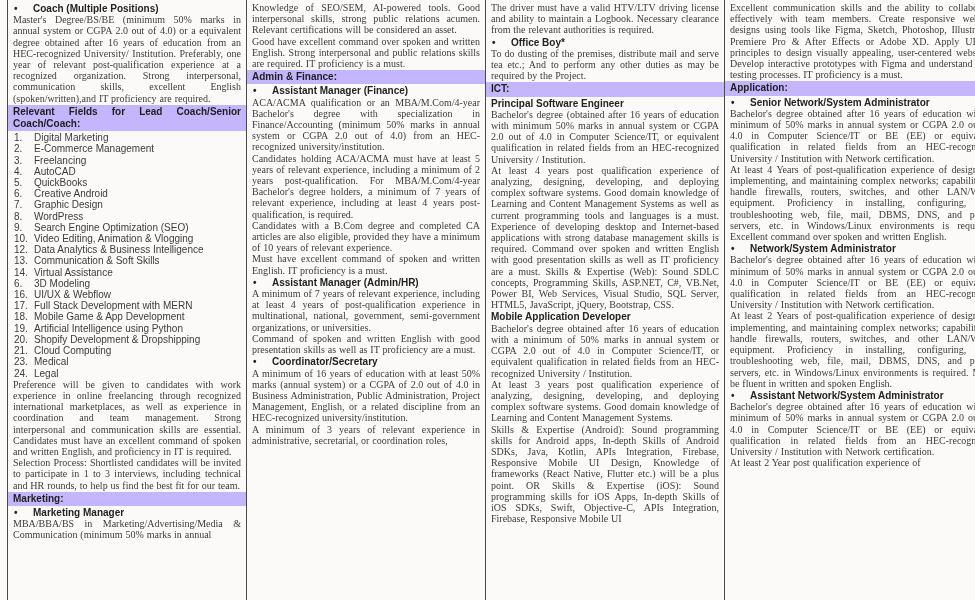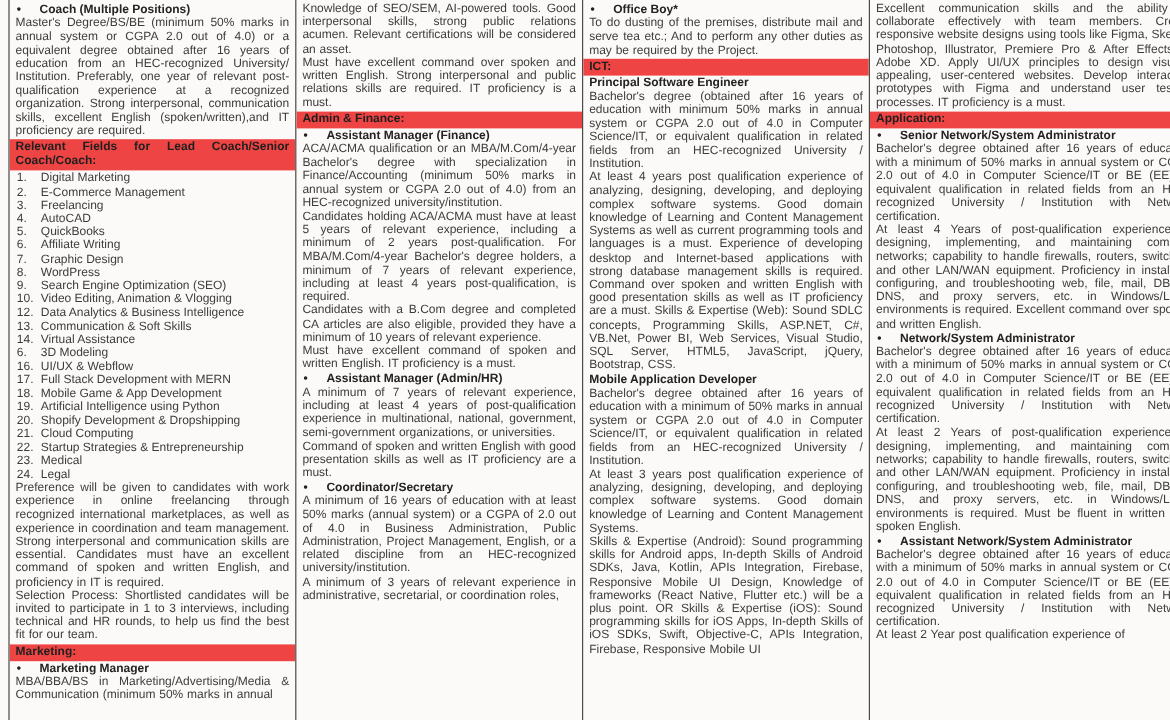--- a/index.html
+++ b/index.html
@@ -25,23 +25,24 @@
     padding: 2px 5px 0 5px;
     overflow: hidden;
     font-size: 10px;
     line-height: 11.2px;
   }
   .col:last-child { border-right: 1.5px solid #4a4a48; width: 275px; }
   .para {
     margin: 0;
     text-align: justify;
     word-spacing: 0.4px;
+    font-family: Liberation Serif, serif;
   }
   .section-heading {
-    background: #ef4444;
+    background: #c4b5fd;
     color: #1f1f1f;
     font-weight: bold;
     margin: 1px -5px 1px -5px;
     padding: 1px 5px 1px 5px;
     line-height: 12.2px;
     text-align: justify;
   }
   .job-title {
     font-weight: bold;
     color: #232323;
@@ -94,21 +95,21 @@
         <li>
           <span class="num">4.</span>
           <span class="itxt">AutoCAD</span>
         </li>
         <li>
           <span class="num">5.</span>
           <span class="itxt">QuickBooks</span>
         </li>
         <li>
           <span class="num">6.</span>
-          <span class="itxt">Affiliate Writing</span>
+          <span class="itxt">Creative Android</span>
         </li>
         <li>
           <span class="num">7.</span>
           <span class="itxt">Graphic Design</span>
         </li>
         <li>
           <span class="num">8.</span>
           <span class="itxt">WordPress</span>
         </li>
         <li>
@@ -151,24 +152,20 @@
           <span class="num">19.</span>
           <span class="itxt">Artificial Intelligence using Python</span>
         </li>
         <li>
           <span class="num">20.</span>
           <span class="itxt">Shopify Development &amp; Dropshipping</span>
         </li>
         <li>
           <span class="num">21.</span>
           <span class="itxt">Cloud Computing</span>
-        </li>
-        <li>
-          <span class="num">22.</span>
-          <span class="itxt">Startup Strategies &amp; Entrepreneurship</span>
         </li>
         <li>
           <span class="num">23.</span>
           <span class="itxt">Medical</span>
         </li>
         <li>
           <span class="num">24.</span>
           <span class="itxt">Legal</span>
         </li>
       </ol>
@@ -176,21 +173,21 @@
       <p class="para">Selection Process: Shortlisted candidates will be invited to participate in 1 to 3 interviews, including technical and HR rounds, to help us find the best fit for our team.</p>
       <div class="section-heading">Marketing:</div>
       <div class="job-title">
         <span class="dot">•</span>
         <span>Marketing Manager</span>
       </div>
       <p class="para">MBA/BBA/BS in Marketing/Advertising/Media &amp; Communication (minimum 50% marks in annual</p>
     </div>
     <div class="col">
       <p class="para">Knowledge of SEO/SEM, AI-powered tools. Good interpersonal skills, strong public relations acumen. Relevant certifications will be considered an asset.</p>
-      <p class="para">Must have excellent command over spoken and written English. Strong interpersonal and public relations skills are required. IT proficiency is a must.</p>
+      <p class="para">Good have excellent command over spoken and written English. Strong interpersonal and public relations skills are required. IT proficiency is a must.</p>
       <div class="section-heading">Admin &amp; Finance:</div>
       <div class="job-title">
         <span class="dot">•</span>
         <span>Assistant Manager (Finance)</span>
       </div>
       <p class="para">ACA/ACMA qualification or an MBA/M.Com/4-year Bachelor's degree with specialization in Finance/Accounting (minimum 50% marks in annual system or CGPA 2.0 out of 4.0) from an HEC-recognized university/institution.</p>
       <p class="para">Candidates holding ACA/ACMA must have at least 5 years of relevant experience, including a minimum of 2 years post-qualification. For MBA/M.Com/4-year Bachelor's degree holders, a minimum of 7 years of relevant experience, including at least 4 years post-qualification, is required.</p>
       <p class="para">Candidates with a B.Com degree and completed CA articles are also eligible, provided they have a minimum of 10 years of relevant experience.</p>
       <p class="para">Must have excellent command of spoken and written English. IT proficiency is a must.</p>
       <div class="job-title">
@@ -200,20 +197,21 @@
       <p class="para">A minimum of 7 years of relevant experience, including at least 4 years of post-qualification experience in multinational, national, government, semi-government organizations, or universities.</p>
       <p class="para">Command of spoken and written English with good presentation skills as well as IT proficiency are a must.</p>
       <div class="job-title">
         <span class="dot">•</span>
         <span>Coordinator/Secretary</span>
       </div>
       <p class="para">A minimum of 16 years of education with at least 50% marks (annual system) or a CGPA of 2.0 out of 4.0 in Business Administration, Public Administration, Project Management, English, or a related discipline from an HEC-recognized university/institution.</p>
       <p class="para">A minimum of 3 years of relevant experience in administrative, secretarial, or coordination roles,</p>
     </div>
     <div class="col">
+      <p class="para">The driver must have a valid HTV/LTV driving license and ability to maintain a Logbook. Necessary clearance from the relevant authorities is required.</p>
       <div class="job-title">
         <span class="dot">•</span>
         <span>Office Boy*</span>
       </div>
       <p class="para">To do dusting of the premises, distribute mail and serve tea etc.; And to perform any other duties as may be required by the Project.</p>
       <div class="section-heading">ICT:</div>
       <div class="job-title">
         <span>Principal Software Engineer</span>
       </div>
       <p class="para">Bachelor's degree (obtained after 16 years of education with minimum 50% marks in annual system or CGPA 2.0 out of 4.0 in Computer Science/IT, or equivalent qualification in related fields from an HEC-recognized University / Institution.</p>

